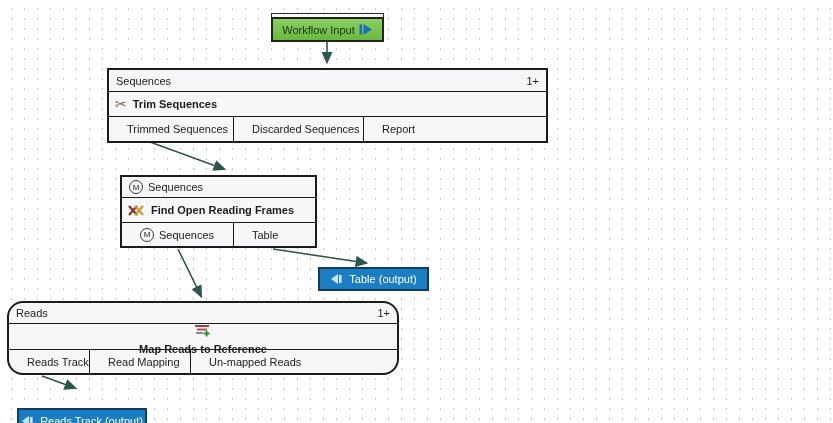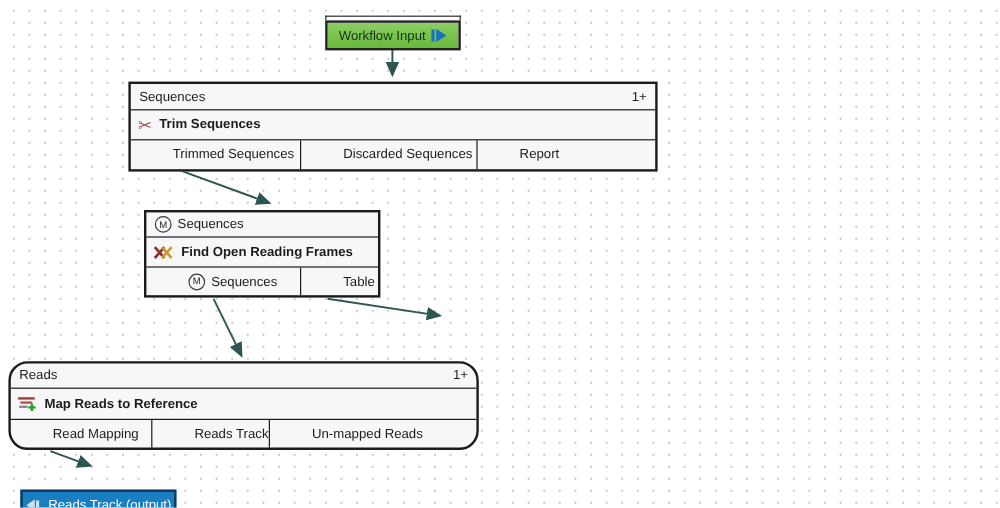--- a/index.html
+++ b/index.html
@@ -39,37 +39,37 @@
     border-bottom:1px solid #1b1b1b;padding:0 7px;box-sizing:border-box;
   }
   .node .ttl{
     display:flex;align-items:center;gap:6px;font-weight:bold;
     border-bottom:1px solid #1b1b1b;padding:0 6px;box-sizing:border-box;
   }
   .node .outs{display:flex;}
   .node .outs .cell{
     display:flex;align-items:center;gap:5px;
     padding:0 18px;box-sizing:border-box;border-right:1px solid #1b1b1b;
-    white-space:nowrap;overflow:hidden;margin-left:17px;
+    white-space:nowrap;overflow:hidden;
   }
   .node .outs .cell:last-child{border-right:none;flex:1;}
 
   .trim{left:107px;top:68px;width:441px;}
   .trim .hdr{height:22px;}
   .trim .ttl{height:25px;}
   .trim .outs .cell{height:24px;}
 
   .orf{left:120px;top:175px;width:197px;}
   .orf .hdr{height:21px;justify-content:flex-start;gap:5px;}
   .orf .ttl{height:25px;}
   .orf .outs .cell{height:23px;}
 
   .map{left:7px;top:301px;width:392px;border-radius:16px;}
   .map .hdr{height:21px;}
-  .map .ttl{height:26px;}
+  .map .ttl{height:26px;flex-direction:column;}
   .map .outs .cell{height:23px;}
 
   
   .out-node{
     position:absolute;box-sizing:border-box;
     border:2px solid #113c5f;background:#1a7ec2;color:#ffffff;
     display:flex;align-items:center;justify-content:center;gap:6px;
     font-size:11px;cursor:move;
   }
   .out-table{left:318px;top:267px;width:111px;height:24px;}
@@ -151,42 +151,49 @@
       <div class="cell" style="width:112px">
         <span class="m-badge">M</span>
         <span>Sequences</span>
       </div>
       <div class="cell">
         <span>Table</span>
       </div>
     </div>
   </div>
 
+  <div class="out-node out-table">
+    <svg class="icon-svg" width="13" height="10" viewBox="0 0 13 10">
+      <polygon points="8,0 1,5 8,10" fill="#cfe2f2"></polygon>
+      <rect x="9" y="1" width="2.6" height="8" fill="#cfe2f2"></rect>
+    </svg>
+    <span>Table (output)</span>
+  </div>
 
   <div class="node map">
     <div class="hdr">
       <span>Reads</span>
       <span>1+</span>
     </div>
     <div class="ttl">
       <svg class="icon-svg" width="16" height="13" viewBox="0 0 16 13">
         <rect x="0" y="1" width="14" height="2" fill="#9c4040"></rect>
         <rect x="2" y="4.5" width="10" height="2" fill="#c05050"></rect>
         <rect x="1" y="8" width="7" height="2" fill="#8a8a8a"></rect>
         <rect x="10.6" y="6.5" width="2" height="6" fill="#2f9b2f"></rect>
         <rect x="8.6" y="8.5" width="6" height="2" fill="#2f9b2f"></rect>
       </svg>
       <span>Map Reads to Reference</span>
     </div>
     <div class="outs">
+      <div class="cell" style="width:81px">
+        <span>Reads Track</span>
+      </div>
       <div class="cell" style="width:101px">
         <span>Read Mapping</span>
-      </div>
-      <div class="cell" style="width:81px">
-        <span>Reads Track</span>
       </div>
       <div class="cell">
         <span>Un-mapped Reads</span>
       </div>
     </div>
   </div>
 
   <div class="out-node out-reads">
     <svg class="icon-svg" width="13" height="10" viewBox="0 0 13 10">
       <polygon points="8,0 1,5 8,10" fill="#cfe2f2"></polygon>

